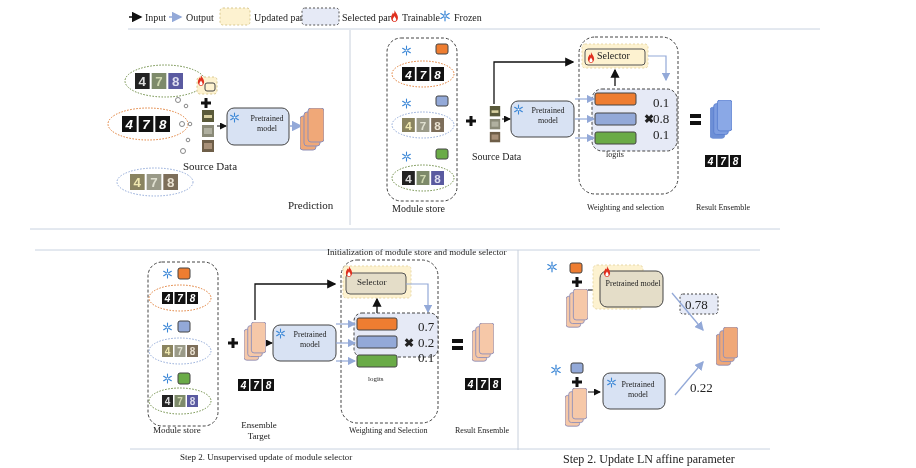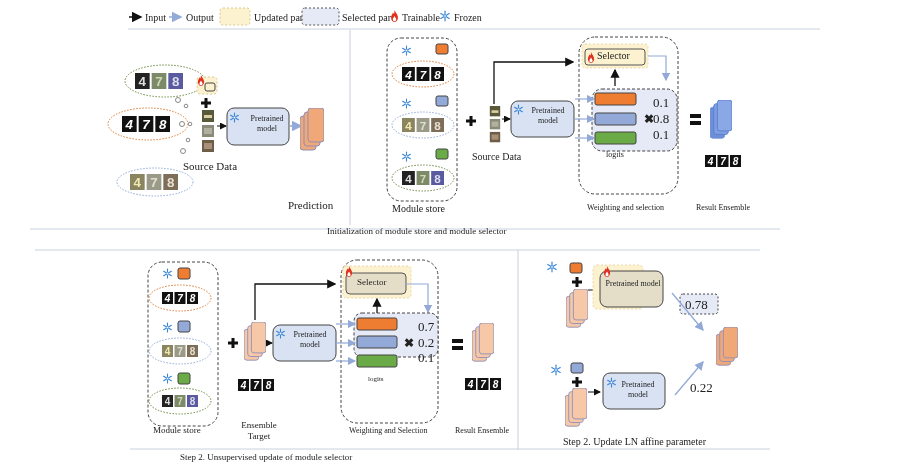--- a/index.html
+++ b/index.html
@@ -247,26 +247,26 @@
 <div class="lbl" style="left:288px;top:159px;font-size:11px;margin-top:40px;">Prediction</div>
 
 <div class="lbl" style="left:392px;top:203px;font-size:10px;">Module store</div>
 <div class="lbl" style="left:472px;top:151px;font-size:10px;">Source Data</div>
 <div class="lbl" style="left:524px;top:106px;width:48px;font-size:8px;text-align:center;line-height:10px;white-space:normal;">Pretrained model</div>
 <div class="lbl" style="left:597px;top:50px;font-size:10px;">Selector</div>
 <div class="lbl" style="left:606px;top:150px;font-size:8px;">logits</div>
 <div class="lbl" style="left:587px;top:203px;font-size:8px;">Weighting and selection</div>
 <div class="lbl" style="left:696px;top:203px;font-size:8px;">Result Ensemble</div>
 
-<div class="lbl" style="left:327px;top:226px;font-size:9px;">Initialization of module store and module selector</div>
+<div class="lbl" style="left:327px;top:247px;font-size:9px;">Initialization of module store and module selector</div>
 
 <div class="lbl" style="left:153px;top:425px;font-size:9px;">Module store</div>
 <div class="lbl" style="left:234px;top:420px;width:50px;font-size:9px;text-align:center;white-space:normal;line-height:11px;">Ensemble Target</div>
 <div class="lbl" style="left:286px;top:330px;width:48px;font-size:8px;text-align:center;line-height:10px;white-space:normal;">Pretrained model</div>
 <div class="lbl" style="left:357px;top:277px;font-size:9px;">Selector</div>
 <div class="lbl" style="left:368px;top:375px;font-size:7px;">logits</div>
 <div class="lbl" style="left:349px;top:426px;font-size:8px;">Weighting and Selection</div>
 <div class="lbl" style="left:455px;top:426px;font-size:8px;">Result Ensemble</div>
 <div class="lbl" style="left:180px;top:452px;font-size:9px;">Step 2. Unsupervised update of module selector</div>
 
 <div class="lbl" style="left:604px;top:279px;width:58px;font-size:8px;text-align:center;line-height:10px;white-space:normal;">Pretrained model</div>
 <div class="lbl" style="left:612px;top:380px;width:52px;font-size:8px;text-align:center;line-height:10px;white-space:normal;">Pretrained model</div>
-<div class="lbl" style="left:563px;top:436px;font-size:10px;">Step 2. Update LN affine parameter</div>
+<div class="lbl" style="left:563px;top:452px;font-size:12px;">Step 2. Update LN affine parameter</div>
 
 </body></html>

